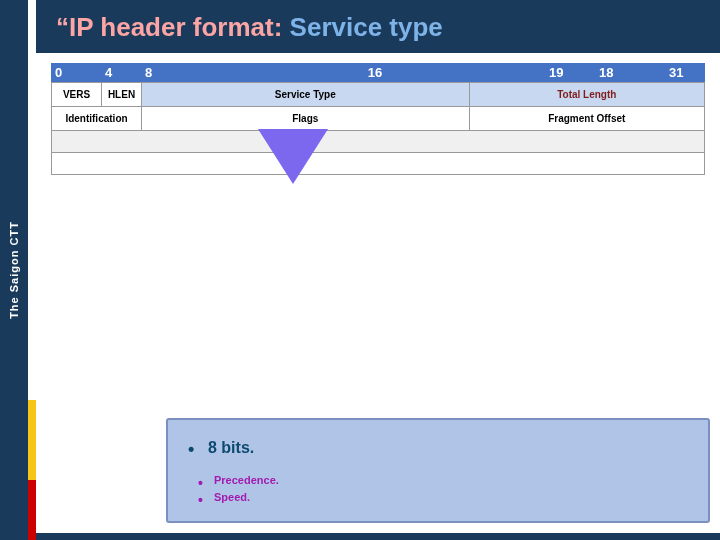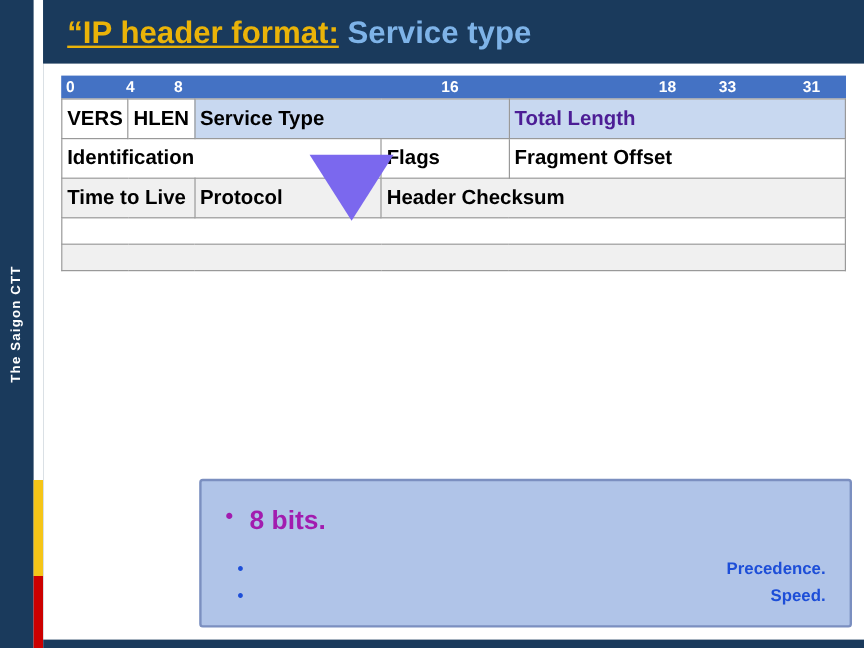--- a/index.html
+++ b/index.html
@@ -79,22 +79,21 @@
       padding: 12px 20px 10px 20px;
     }
 
     .title-text {
       color: white;
       font-size: 26px;
       font-weight: bold;
     }
 
     .title-text .quote {
-      color: #eab308;
-      text-decoration: underline;
+      color: #fca5a5;
     }
 
     .title-text .highlight {
       color: #7eb3e8;
     }
 
     
     .white-area {
       background: #ffffff;
       margin: 0;
@@ -106,42 +105,43 @@
     
     .ip-table {
       width: 100%;
       border-collapse: collapse;
       font-size: 13px;
       border: 1px solid #999;
     }
 
     .ip-table td {
       border: 1px solid #999;
+      text-align: center;
       padding: 6px 4px;
-      font-size: 17px;
+      font-size: 10px;
       font-weight: bold;
       background: #ffffff;
     }
 
     .ip-table tr:nth-child(odd) td {
       background: #f0f0f0;
     }
 
     .ip-table tr:first-child td {
       background: #ffffff;
     }
 
     .service-type-cell {
       background: #c8d8f0 !important;
       color: #000;
     }
 
     .total-length-cell {
       background: #c8d8f0 !important;
-      color: #4c1d95;
+      color: #7f1d1d;
     }
 
     
     .popup-box {
       position: absolute;
       bottom: 10px;
       left: 130px;
       right: 10px;
       background: #b0c4e8;
       border: 2px solid #7b8fc0;
@@ -150,23 +150,23 @@
       z-index: 20;
     }
 
     .popup-box ul {
       list-style: none;
       padding: 0;
       margin-bottom: 12px;
     }
 
     .popup-box ul li {
-      font-size: 22px;
-      font-weight: bold;
-      color: #a21caf;
+      font-size: 16px;
+      font-weight: bold;
+      color: #0c4a6e;
       line-height: 1.5;
       padding-left: 20px;
       position: relative;
     }
 
     .popup-box ul li::before {
       content: '•';
       position: absolute;
       left: 0;
       font-size: 18px;
@@ -175,26 +175,25 @@
     .popup-sub {
       margin-top: 10px;
       padding-left: 10px;
     }
 
     .popup-sub ul {
       margin: 0;
     }
 
     .popup-sub ul li {
-      font-size: 14px;
-      font-weight: bold;
-      color: #1d4ed8;
+      font-size: 11px;
+      font-weight: bold;
+      color: #a21caf;
       line-height: 1.6;
       padding-left: 16px;
-      text-align: right;
     }
 
     .popup-sub ul li::before {
       content: '•';
       font-size: 14px;
     }
   </style>
 </head>
 <body>
 
@@ -215,46 +214,41 @@
       </span>
     </div>
 
     <div class="white-area">
 
       <div style="display:flex; background:#4472c4; color:white; font-weight:bold; font-size:13px; padding:2px 0; width:100%;">
         <div style="width:50px; padding-left:4px;">0</div>
         <div style="width:40px; padding-left:4px;">4</div>
         <div style="width:60px; padding-left:4px;">8</div>
         <div style="flex:1; padding-left:4px;text-align:center;">16</div>
+        <div style="width:50px; padding-left:4px;">19</div>
         <div style="width:50px; padding-left:4px;">18</div>
-        <div style="width:50px; padding-left:4px;">33</div>
         <div style="width:40px; padding-left:4px;margin-left:20px;">31</div>
       </div>
 
       <table class="ip-table">
         <tbody>
 
           <tr>
             <td style="width:50px;">VERS</td>
             <td style="width:40px;margin-top:43px;">HLEN</td>
             <td colspan="2" class="service-type-cell" style="width:120px;">Service Type</td>
             <td colspan="3" class="total-length-cell">Total Length</td>
           </tr>
 
           <tr>
             <td colspan="3">Identification</td>
             <td>Flags</td>
             <td colspan="2">Fragment Offset</td>
           </tr>
 
-          <tr>
-            <td colspan="2">Time to Live</td>
-            <td>Protocol</td>
-            <td colspan="3">Header Checksum</td>
-          </tr>
 
           <tr>
             <td colspan="6" style="height:22px;"></td>
           </tr>
 
           <tr>
             <td colspan="6" style="height:22px;"></td>
           </tr>
         </tbody>
       </table>

